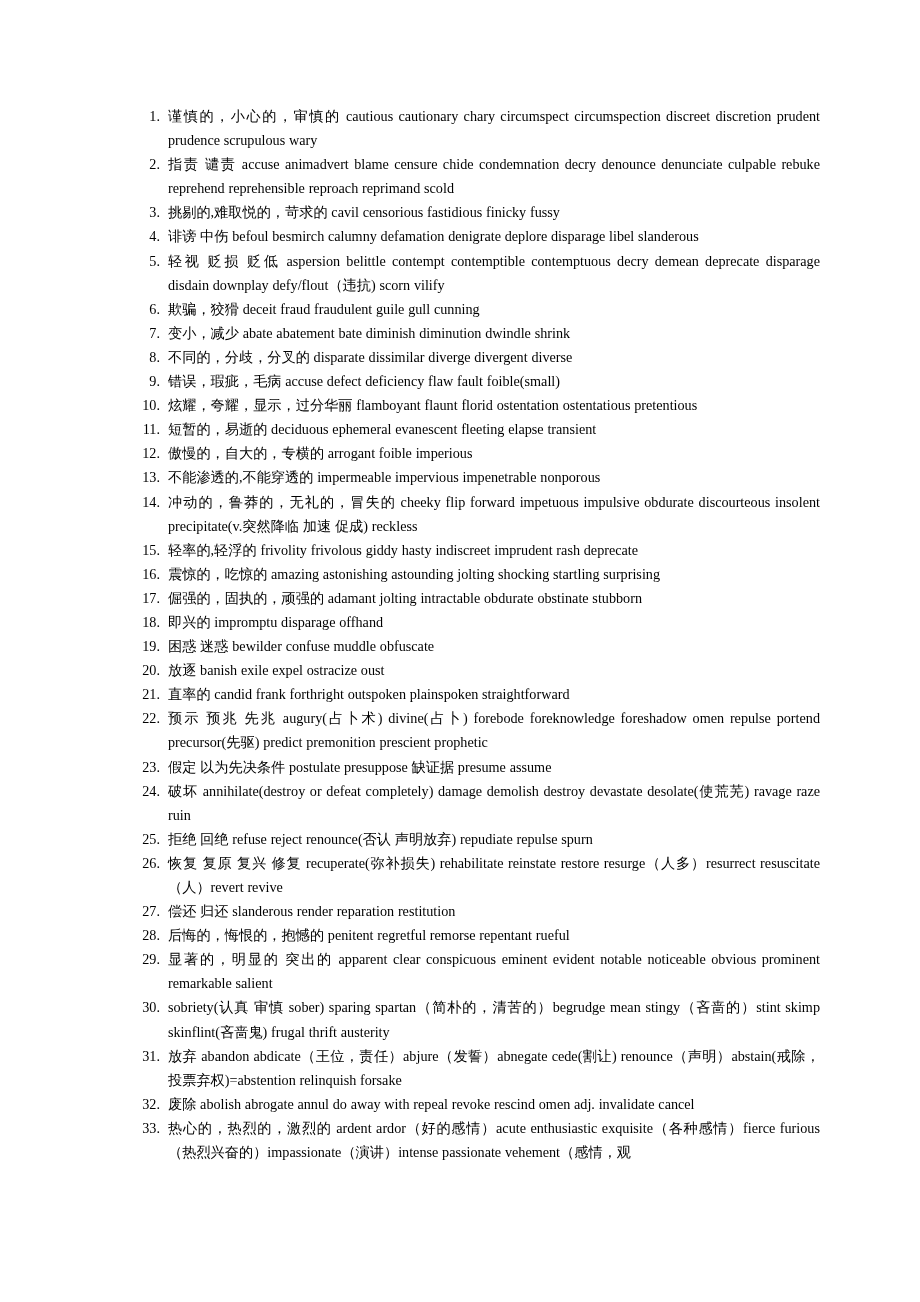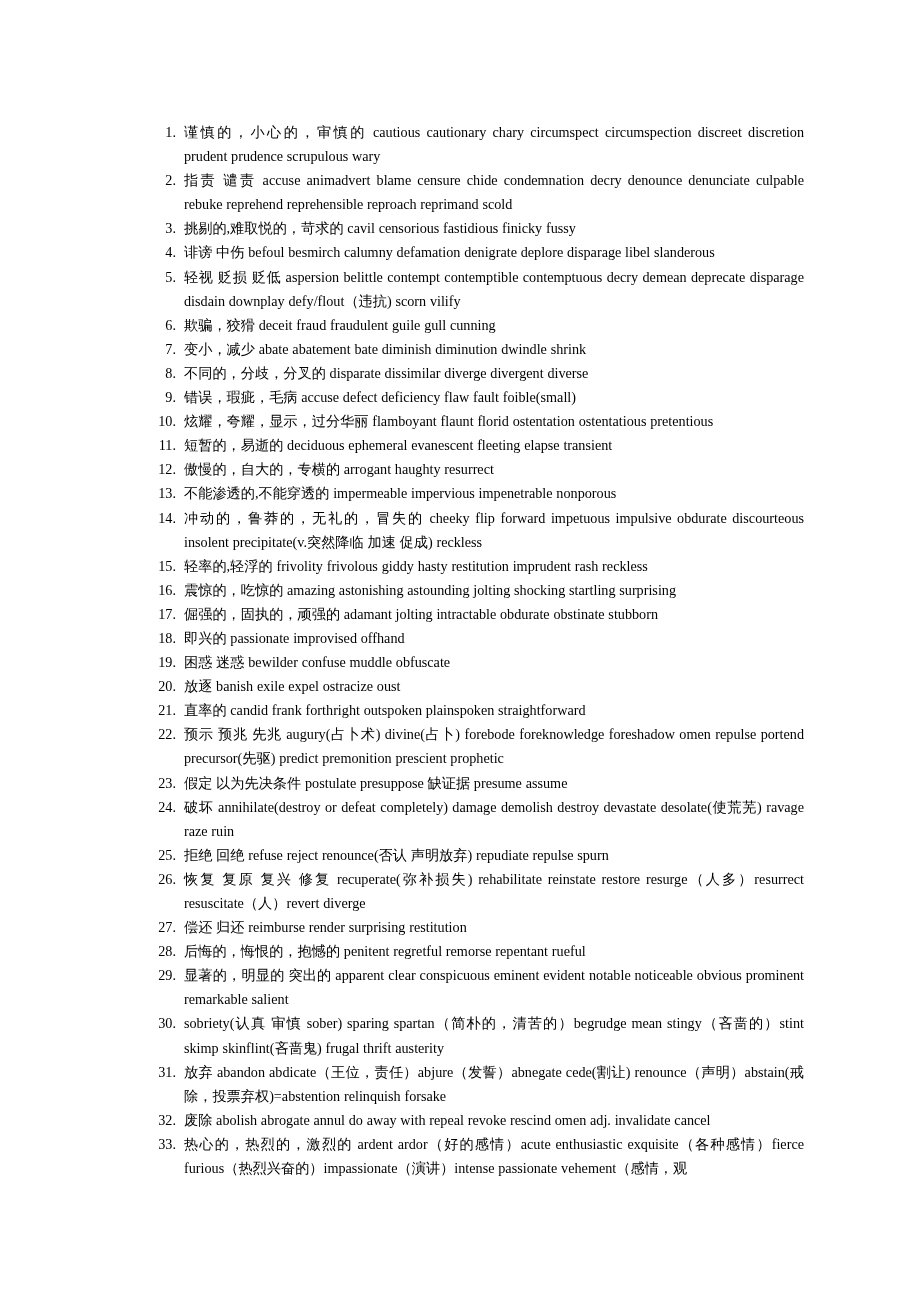--- a/index.html
+++ b/index.html
@@ -19,21 +19,21 @@
     position: relative;
     width: 920px;
     height: 1302px;
     box-sizing: border-box;
     padding: 104px 100px 0 140px;
     background: #ffffff;
     overflow: hidden;
   }
   ol.vocab-list {
     list-style: none;
-    margin: 16px;
+    margin: 0;
     padding: 0;
     counter-reset: item;
   }
   ol.vocab-list > li {
     position: relative;
     counter-increment: item;
     padding-left: 28px;
     margin: 0 0 0 0;
     font-size: 14.2px;
     line-height: 24.1px;
@@ -87,39 +87,39 @@
     <li>
         <span class="entry-text">错误，瑕疵，毛病  accuse defect deficiency flaw fault foible(small)</span>
       </li>
     <li>
         <span class="entry-text">炫耀，夸耀，显示，过分华丽  flamboyant flaunt florid ostentation ostentatious pretentious</span>
       </li>
     <li>
         <span class="entry-text">短暂的，易逝的  deciduous ephemeral evanescent fleeting elapse transient</span>
       </li>
     <li>
-        <span class="entry-text">傲慢的，自大的，专横的  arrogant haughty resurrect</span>
+        <span class="entry-text">傲慢的，自大的，专横的  arrogant foible imperious</span>
       </li>
     <li>
         <span class="entry-text">不能渗透的,不能穿透的  impermeable impervious impenetrable nonporous</span>
       </li>
     <li>
         <span class="entry-text">冲动的，鲁莽的，无礼的，冒失的 cheeky flip forward impetuous impulsive obdurate discourteous insolent precipitate(v.突然降临 加速 促成) reckless</span>
       </li>
     <li>
-        <span class="entry-text">轻率的,轻浮的  frivolity frivolous giddy hasty restitution imprudent rash reckless</span>
+        <span class="entry-text">轻率的,轻浮的  frivolity frivolous giddy hasty indiscreet imprudent rash deprecate</span>
       </li>
     <li>
         <span class="entry-text">震惊的，吃惊的  amazing astonishing astounding jolting shocking startling surprising</span>
       </li>
     <li>
         <span class="entry-text">倔强的，固执的，顽强的  adamant jolting intractable obdurate obstinate stubborn</span>
       </li>
     <li>
-        <span class="entry-text">即兴的  passionate improvised offhand</span>
+        <span class="entry-text">即兴的  impromptu disparage offhand</span>
       </li>
     <li>
         <span class="entry-text">困惑 迷惑 bewilder confuse muddle obfuscate</span>
       </li>
     <li>
         <span class="entry-text">放逐  banish exile expel ostracize oust</span>
       </li>
     <li>
         <span class="entry-text">直率的  candid frank forthright outspoken plainspoken straightforward</span>
       </li>
@@ -129,24 +129,24 @@
     <li>
         <span class="entry-text">假定 以为先决条件  postulate presuppose   缺证据 presume assume</span>
       </li>
     <li>
         <span class="entry-text">破坏  annihilate(destroy or defeat completely) damage demolish destroy devastate desolate(使荒芜) ravage raze ruin</span>
       </li>
     <li>
         <span class="entry-text">拒绝 回绝  refuse reject renounce(否认 声明放弃) repudiate repulse spurn</span>
       </li>
     <li>
-        <span class="entry-text">恢复 复原 复兴 修复  recuperate(弥补损失) rehabilitate reinstate restore resurge（人多）resurrect resuscitate（人）revert diverge</span>
+        <span class="entry-text">恢复 复原 复兴 修复  recuperate(弥补损失) rehabilitate reinstate restore resurge（人多）resurrect resuscitate（人）revert revive</span>
       </li>
     <li>
-        <span class="entry-text">偿还 归还  reimburse render surprising restitution</span>
+        <span class="entry-text">偿还 归还  slanderous render reparation restitution</span>
       </li>
     <li>
         <span class="entry-text">后悔的，悔恨的，抱憾的  penitent regretful remorse repentant rueful</span>
       </li>
     <li>
         <span class="entry-text">显著的，明显的 突出的  apparent clear conspicuous eminent evident notable noticeable obvious prominent remarkable salient</span>
       </li>
     <li>
         <span class="entry-text">sobriety(认真 审慎 sober) sparing spartan（简朴的，清苦的）begrudge mean stingy（吝啬的）stint skimp skinflint(吝啬鬼) frugal thrift austerity</span>
       </li>

